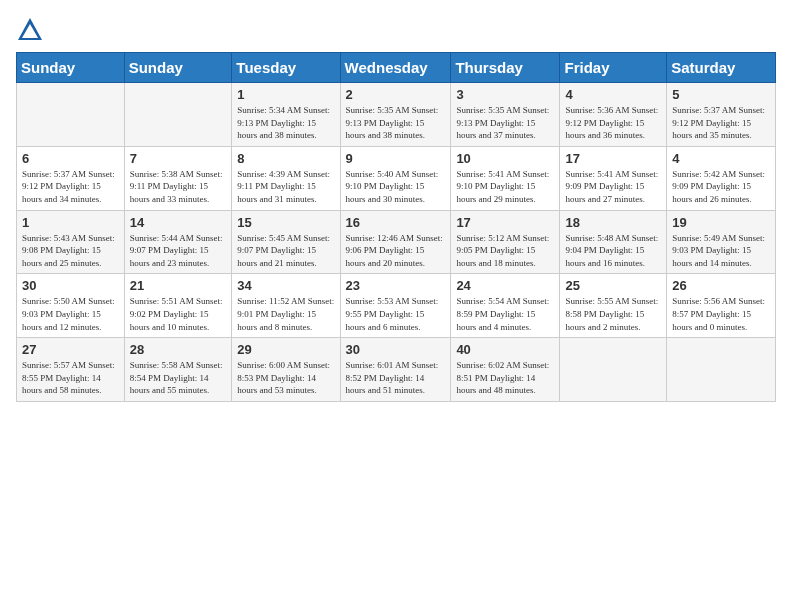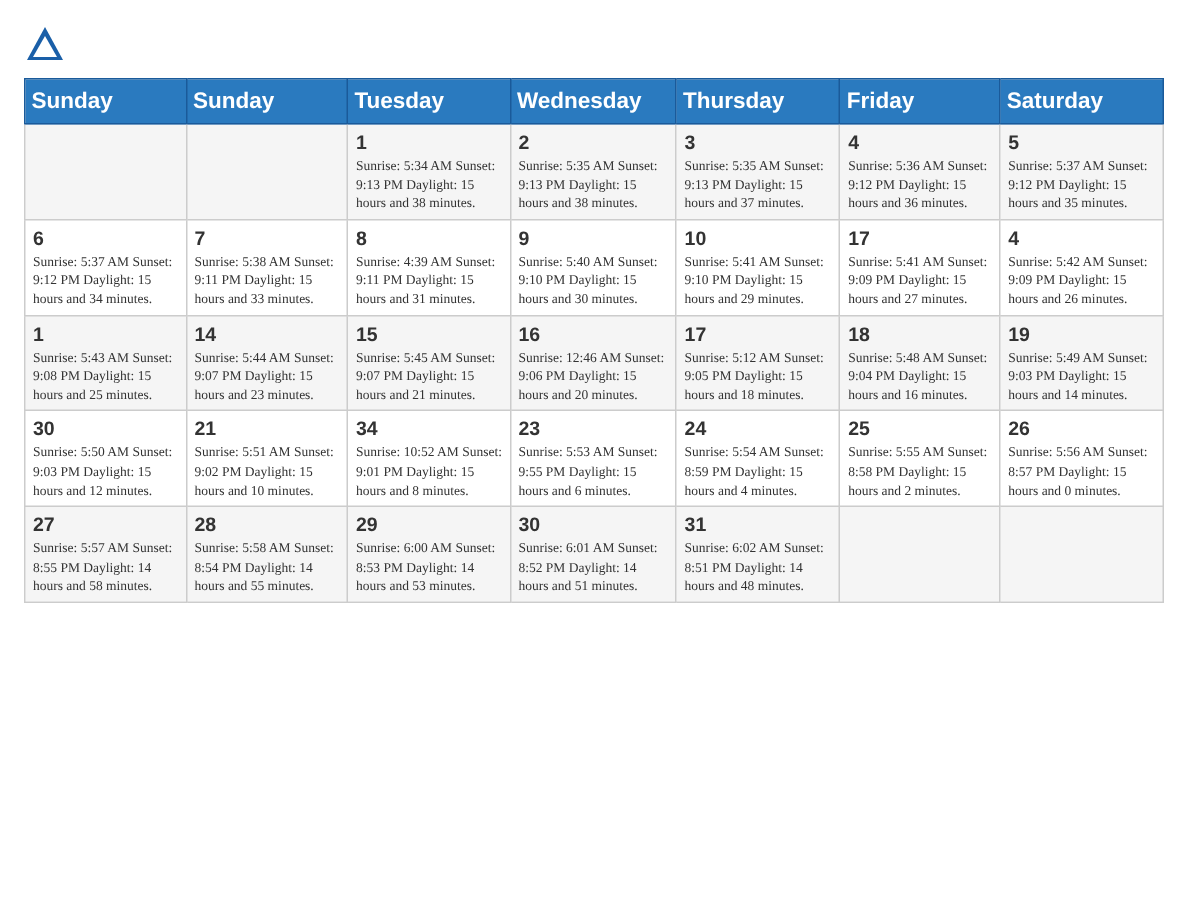--- a/index.html
+++ b/index.html
@@ -279,21 +279,21 @@
         </td>
         <td>
           <span class="day-number">21</span>
           <div class="day-info">Sunrise: 5:51 AM
 Sunset: 9:02 PM
 Daylight: 15 hours
 and 10 minutes.</div>
         </td>
         <td>
           <span class="day-number">34</span>
-          <div class="day-info">Sunrise: 10:52 AM
+          <div class="day-info">Sunrise: 11:52 AM
 Sunset: 9:01 PM
 Daylight: 15 hours
 and 8 minutes.</div>
         </td>
         <td>
           <span class="day-number">23</span>
           <div class="day-info">Sunrise: 5:53 AM
 Sunset: 9:55 PM
 Daylight: 15 hours
 and 6 minutes.</div>
@@ -343,21 +343,21 @@
 and 53 minutes.</div>
         </td>
         <td>
           <span class="day-number">30</span>
           <div class="day-info">Sunrise: 6:01 AM
 Sunset: 8:52 PM
 Daylight: 14 hours
 and 51 minutes.</div>
         </td>
         <td>
-          <span class="day-number">31</span>
+          <span class="day-number">40</span>
           <div class="day-info">Sunrise: 6:02 AM
 Sunset: 8:51 PM
 Daylight: 14 hours
 and 48 minutes.</div>
         </td>
         <td></td>
         <td></td>
       </tr>
     </tbody>
 </table>

